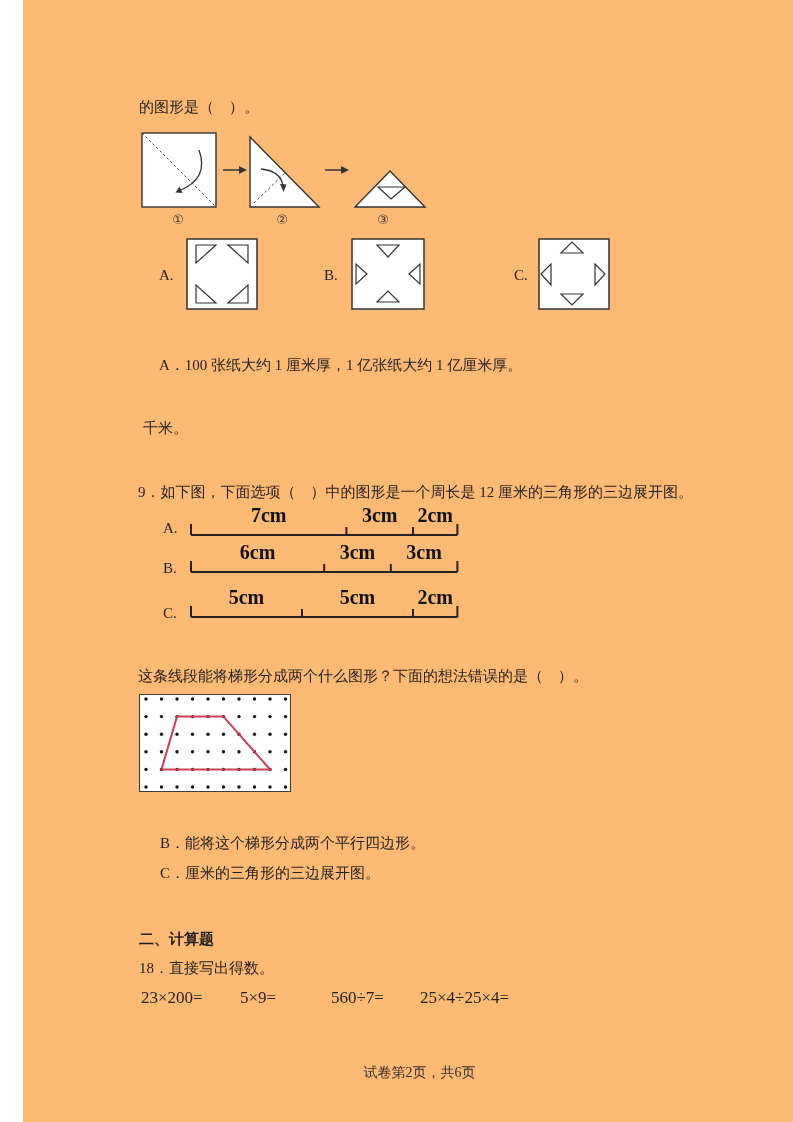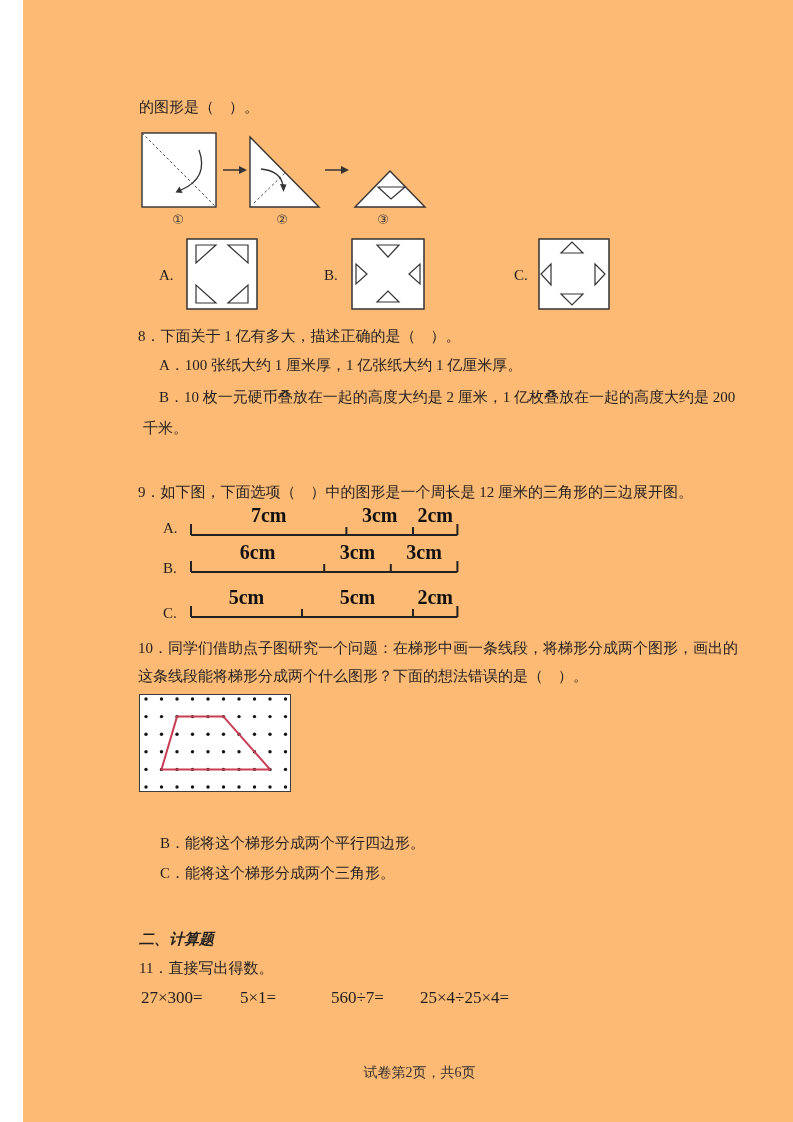--- a/index.html
+++ b/index.html
@@ -8,21 +8,21 @@
     font-family:"Liberation Serif","DejaVu Serif",serif; color:#1f1f1f;
     overflow:hidden;
     margin-left:23px;
   }
   .tline { position:absolute; font-size:15px; line-height:17px; white-space:nowrap; }
   .abs { position:absolute; }
   .figlabel { position:absolute; font-size:13px; width:18px; text-align:center;
               font-family:"DejaVu Sans",sans-serif; color:#3a3a3a; }
   .optlabel { position:absolute; font-size:15px; }
   .rowlabel { position:absolute; font-size:15px; }
-  .bold { font-weight:bold;font-style:italic; }
+  .bold { font-weight:bold; }
   .mathexp { position:absolute; font-size:17px; top:988px; }
   .footer { position:absolute; top:1064px; left:0; width:100%; text-align:center;
             font-size:14px; color:#2e2e2e; }
   svg { display:block; }
   .dotbox { position:absolute; left:116px; top:694px; width:152px; height:98px;
             border:1.5px solid #3c3c3c; box-sizing:border-box; background:#fff; }
 </style>
 </head>
 <body>
 
@@ -75,23 +75,21 @@
 
   <div class="optlabel" style="left:491px;top:267px">C.</div>
   <svg class="abs" style="left:515px;top:238px" width="72" height="72" viewBox="0 0 72 72">
     <rect x="1" y="1" width="70" height="70" fill="#fff" stroke="#333" stroke-width="1.5"></rect>
     <polygon points="23,15 45,15 34,4" fill="#fff" stroke="#333" stroke-width="1.2"></polygon>
     <polygon points="13,26 13,47 3,36" fill="#fff" stroke="#333" stroke-width="1.2"></polygon>
     <polygon points="57,26 57,47 67,36" fill="#fff" stroke="#333" stroke-width="1.2"></polygon>
     <polygon points="23,56 45,56 34,67" fill="#fff" stroke="#333" stroke-width="1.2"></polygon>
   </svg>
 
-  <div class="tline" style="left:115px;top:328px">8．下面关于 1 亿有多大，描述正确的是（　）。</div>
   <div class="tline" style="left:136px;top:357px">A．100 张纸大约 1 厘米厚，1 亿张纸大约 1 亿厘米厚。</div>
-  <div class="tline" style="left:136px;top:389px">B．10 枚一元硬币叠放在一起的高度大约是 2 厘米，1 亿枚叠放在一起的高度大约是 200</div>
   <div class="tline" style="left:120px;top:420px">千米。</div>
 
   <div class="tline" style="left:115px;top:484px">9．如下图，下面选项（　）中的图形是一个周长是 12 厘米的三角形的三边展开图。</div>
   <div class="rowlabel" style="left:140px;top:520px">A.</div>
   <div class="rowlabel" style="left:140px;top:560px">B.</div>
   <div class="rowlabel" style="left:140px;top:605px">C.</div>
   <svg id="rulers" class="abs" style="left:110px;top:505px" width="340" height="122" viewBox="0 0 340 122">
       <line x1="58" y1="30" x2="324.4" y2="30" stroke="#222" stroke-width="2"></line>
       <line x1="58" y1="30" x2="58" y2="19" stroke="#222" stroke-width="2"></line>
       <line x1="213.4" y1="30" x2="213.4" y2="22" stroke="#222" stroke-width="2"></line>
@@ -111,21 +109,20 @@
       <line x1="58" y1="112" x2="324.4" y2="112" stroke="#222" stroke-width="2"></line>
       <line x1="58" y1="112" x2="58" y2="101" stroke="#222" stroke-width="2"></line>
       <line x1="169" y1="112" x2="169" y2="104" stroke="#222" stroke-width="2"></line>
       <line x1="280" y1="112" x2="280" y2="104" stroke="#222" stroke-width="2"></line>
       <line x1="324.4" y1="112" x2="324.4" y2="101" stroke="#222" stroke-width="2"></line>
       <text x="113.5" y="99" text-anchor="middle" font-family="&quot;Liberation Serif&quot;,serif" font-size="20" font-weight="bold" fill="#111">5cm</text>
       <text x="224.5" y="99" text-anchor="middle" font-family="&quot;Liberation Serif&quot;,serif" font-size="20" font-weight="bold" fill="#111">5cm</text>
       <text x="302.2" y="99" text-anchor="middle" font-family="&quot;Liberation Serif&quot;,serif" font-size="20" font-weight="bold" fill="#111">2cm</text>
     </svg>
 
-  <div class="tline" style="left:115px;top:640px">10．同学们借助点子图研究一个问题：在梯形中画一条线段，将梯形分成两个图形，画出的</div>
   <div class="tline" style="left:115px;top:668px">这条线段能将梯形分成两个什么图形？下面的想法错误的是（　）。</div>
   <div class="dotbox">
     <svg id="dotgrid" width="149" height="95" viewBox="0 0 149 95">
         <circle cx="6" cy="4" r="1.7" fill="#141414"></circle>
         <circle cx="21.5" cy="4" r="1.7" fill="#141414"></circle>
         <circle cx="37" cy="4" r="1.7" fill="#141414"></circle>
         <circle cx="52.5" cy="4" r="1.7" fill="#141414"></circle>
         <circle cx="68" cy="4" r="1.7" fill="#141414"></circle>
         <circle cx="83.5" cy="4" r="1.7" fill="#141414"></circle>
         <circle cx="99" cy="4" r="1.7" fill="#141414"></circle>
@@ -179,24 +176,24 @@
         <circle cx="68" cy="92" r="1.7" fill="#141414"></circle>
         <circle cx="83.5" cy="92" r="1.7" fill="#141414"></circle>
         <circle cx="99" cy="92" r="1.7" fill="#141414"></circle>
         <circle cx="114.5" cy="92" r="1.7" fill="#141414"></circle>
         <circle cx="130" cy="92" r="1.7" fill="#141414"></circle>
         <circle cx="145.5" cy="92" r="1.7" fill="#141414"></circle>
         <polygon points="37,21.6 83.5,21.6 130,74.4 21.5,74.4" fill="none" stroke="#c83f55" stroke-width="2" stroke-linejoin="round"></polygon>
       </svg>
   </div>
   <div class="tline" style="left:137px;top:835px">B．能将这个梯形分成两个平行四边形。</div>
-  <div class="tline" style="left:137px;top:865px">C．能将这个梯形分成两个三角形。</div>
+  <div class="tline" style="left:137px;top:865px">C．厘米的三角形的三边展开图。</div>
 
   <div class="tline bold" style="left:116px;top:931px">二、计算题</div>
-  <div class="tline" style="left:116px;top:960px">11．直接写出得数。</div>
-  <span class="mathexp" style="left:118px">27×300=</span>
-  <span class="mathexp" style="left:217px">5×1=</span>
+  <div class="tline" style="left:116px;top:960px">18．直接写出得数。</div>
+  <span class="mathexp" style="left:118px">23×200=</span>
+  <span class="mathexp" style="left:217px">5×9=</span>
   <span class="mathexp" style="left:308px">560÷7=</span>
   <span class="mathexp" style="left:397px">25×4÷25×4=</span>
 
   <div class="footer">试卷第2页，共6页</div>
 
 </div>
 
 </body></html>

